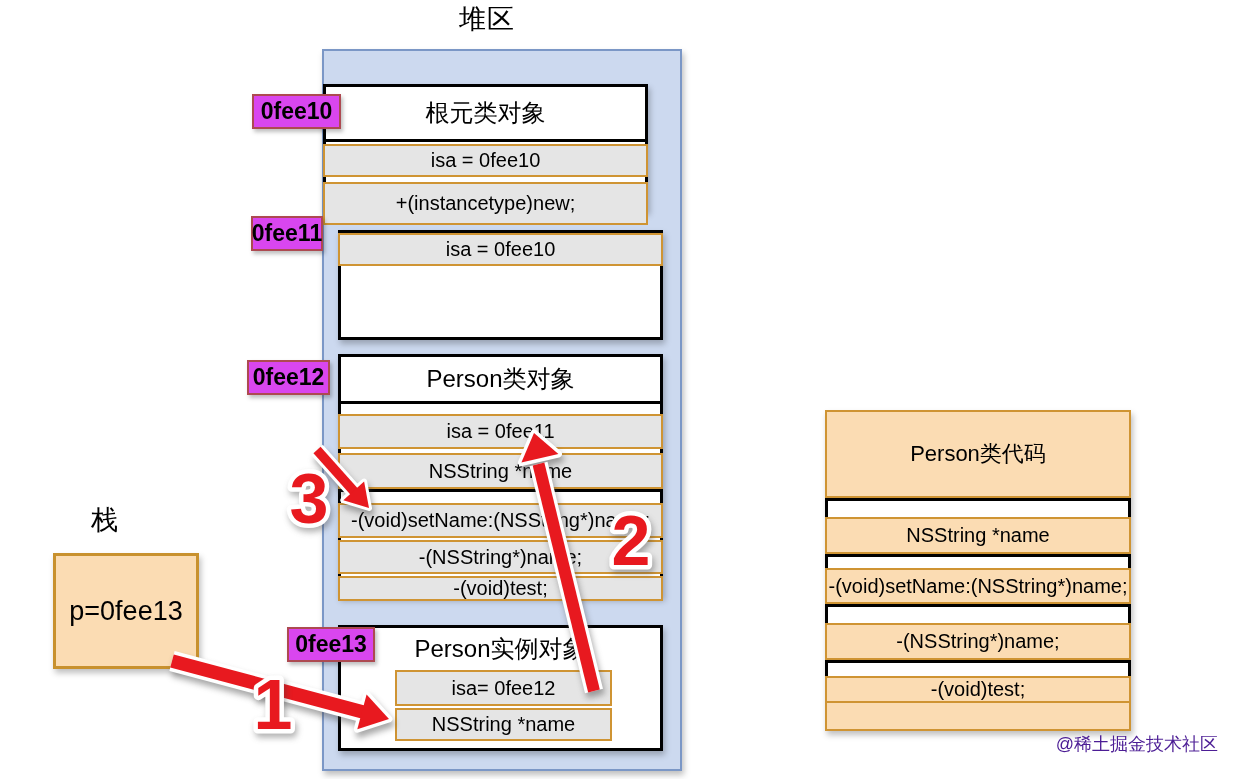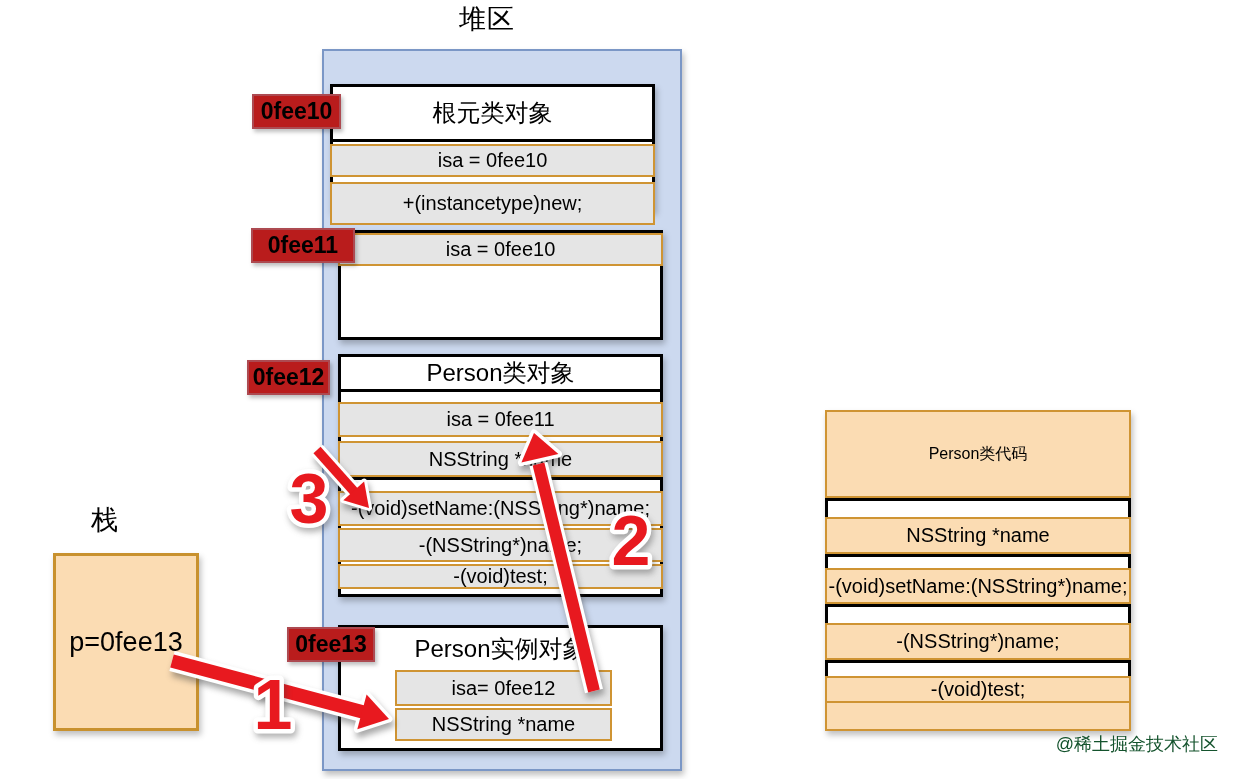--- a/index.html
+++ b/index.html
@@ -31,82 +31,82 @@
     margin:0 -3px; background:#e5e5e5; border:2.5px solid #cf9433;
     display:flex; align-items:center; justify-content:center;
     font-size:20px; white-space:nowrap;
   }
   .sep-black {
     margin:0 -3px; border-top:3px solid #000; background:transparent;
   }
   
   .plabel {
     position:absolute; height:35px;
-    background:#b91c1c; border:2.5px solid #ad4a51;
+    background:#d946ef; border:2.5px solid #ad4a51;
     display:flex; align-items:center; justify-content:center;
     font-size:23px; font-weight:bold;
     box-shadow:2px 3px 4px rgba(0,0,0,0.25);
   }
   
   .stack-box {
-    position:absolute; left:53px; top:553px; width:146px; height:178px;
+    position:absolute; left:53px; top:553px; width:146px; height:116px;
     background:#fbdcb3; border:3px solid #c8912e;
     display:flex; align-items:center; justify-content:center;
     font-size:27px;
     box-shadow:2px 4px 6px rgba(0,0,0,0.25);
   }
   
   .codebox { position:absolute; left:825px; top:410px; width:306px; background:#fff;
              box-shadow:2px 4px 6px rgba(0,0,0,0.25); }
   .codebox .chdr {
     height:88px; background:#fbdcb3; border:2.5px solid #cf9433;
-    display:flex; align-items:center; justify-content:center; font-size:16px;
+    display:flex; align-items:center; justify-content:center; font-size:22px;
   }
   .codebox .cgap { border:3px solid #000; border-bottom:none; background:#fff; }
   .codebox .crow {
     background:#fbdcb3; border:2.5px solid #cf9433;
     display:flex; align-items:center; justify-content:center;
     font-size:20px; white-space:nowrap;
   }
   .watermark {
-    position:absolute; right:22px; top:732px; font-size:18px; color:#14532d;
+    position:absolute; right:22px; top:732px; font-size:18px; color:#4c1d95;
   }
   #arrows { position:absolute; left:0; top:0; z-index:50; pointer-events:none; }
   .arrow-g { filter:drop-shadow(2px 5px 3px rgba(60,60,60,0.45)); }
   .num-label {
     font-family:"Liberation Sans", sans-serif; font-weight:bold;
     paint-order:stroke; stroke:#fff; stroke-width:9px; fill:#e8191f;
     stroke-linejoin:round; font-size:70px; text-anchor:middle;
     filter:drop-shadow(2px 4px 3px rgba(60,60,60,0.4));
   }
 </style>
 </head>
 <body>
 
 <div id="stage">
 
   <div class="zone-title" style="left:427px; top:1px; width:120px;">堆区</div>
   <div class="zone-title" style="left:55px; top:502px; width:100px;">栈</div>
 
   <div class="heap-region"></div>
 
-  <div class="cbox" style="left:330px; top:84px; width:325px; height:127px;">
+  <div class="cbox" style="left:323px; top:84px; width:325px; height:127px;">
     <div class="hdr lined" style="height:55px;">根元类对象</div>
     <div class="orow" style="height:33px; margin-top:2px;">isa = 0fee10</div>
     <div class="orow" style="height:43px; margin-top:5px; margin-bottom:-3px;">+(instancetype)new;</div>
   </div>
   <div class="plabel" style="left:252px; top:94px; width:89px;">0fee10</div>
 
   <div class="cbox" style="left:338px; top:230px; width:325px; height:110px;">
     <div class="orow" style="height:33px; margin-top:0px;">isa = 0fee10</div>
   </div>
-  <div class="plabel" style="left:251px; top:228px; width:104px;">0fee11</div>
+  <div class="plabel" style="left:251px; top:216px; width:72px;">0fee11</div>
 
   <div class="cbox" style="left:338px; top:354px; width:325px; height:243px;">
-    <div class="hdr lined" style="height:35px;">Person类对象</div>
+    <div class="hdr lined" style="height:47px;">Person类对象</div>
     <div class="orow" style="height:35px; margin-top:10px;">isa = 0fee11</div>
     <div class="orow" style="height:36px; margin-top:4px;">NSString *name</div>
     <div class="sep-black" style="height:14px;"></div>
     <div class="orow" style="height:35px;">-(void)setName:(NSString*)name;</div>
     <div class="orow" style="height:34px; margin-top:2px;">-(NSString*)name;</div>
     <div class="orow" style="height:25px; margin-top:2px; margin-bottom:-3px;">-(void)test;</div>
   </div>
   <div class="plabel" style="left:247px; top:360px; width:83px;">0fee12</div>
 
   <div class="cbox" style="left:338px; top:625px; width:325px; height:126px;">

